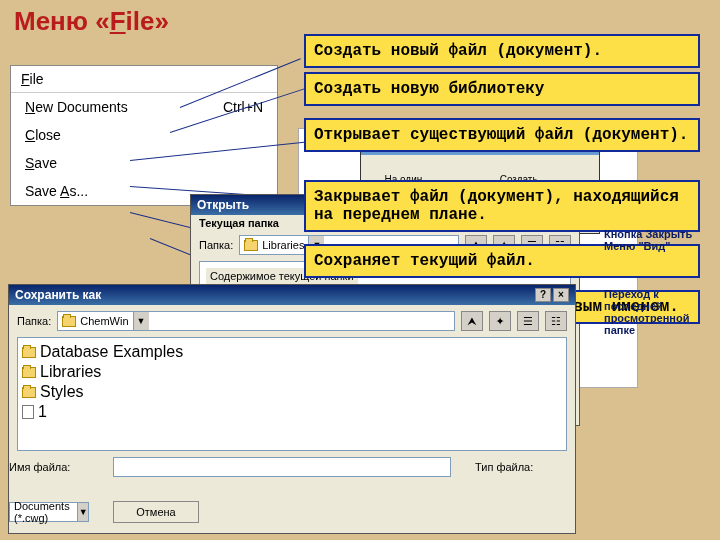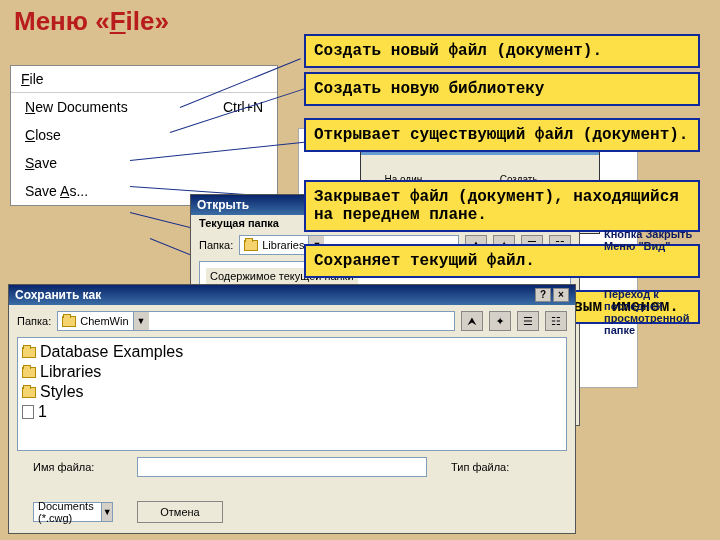--- a/index.html
+++ b/index.html
@@ -164,21 +164,21 @@
     border: 1px solid #b38b00; position: relative;
   }
   .folder-ico::before {
     content:""; position:absolute; top:-3px; left:0;
     width:6px; height:3px; background:#f5d470; border:1px solid #b38b00; border-bottom:none;
   }
   .file-ico {
     width: 12px; height: 14px; background:#fff; border:1px solid #777;
   }
   .saveas-fields {
-    padding: 6px 24px 10px; display:grid;
+    padding: 6px 0 10px; display:grid;
     grid-template-columns: 80px 1fr 100px;
     row-gap: 8px; column-gap: 8px; align-items:center;
     font-size: 11px;
     gap: 24px;
   }
   .text-input {
     background:#fff; border:1px solid #7f9db9; height:20px;
     padding: 0 4px; font-size:11px;
   }
 </style>

